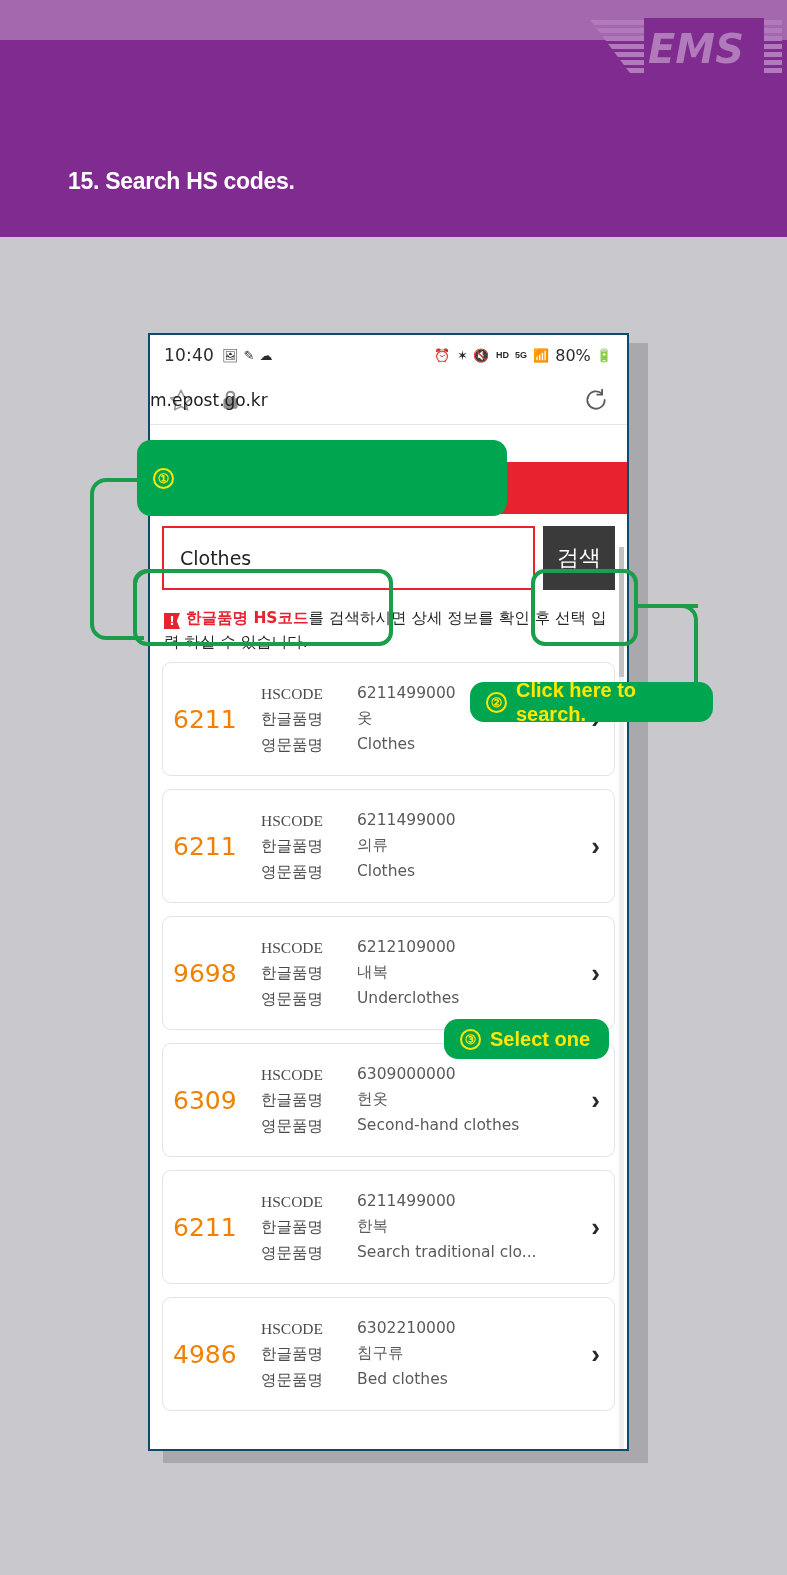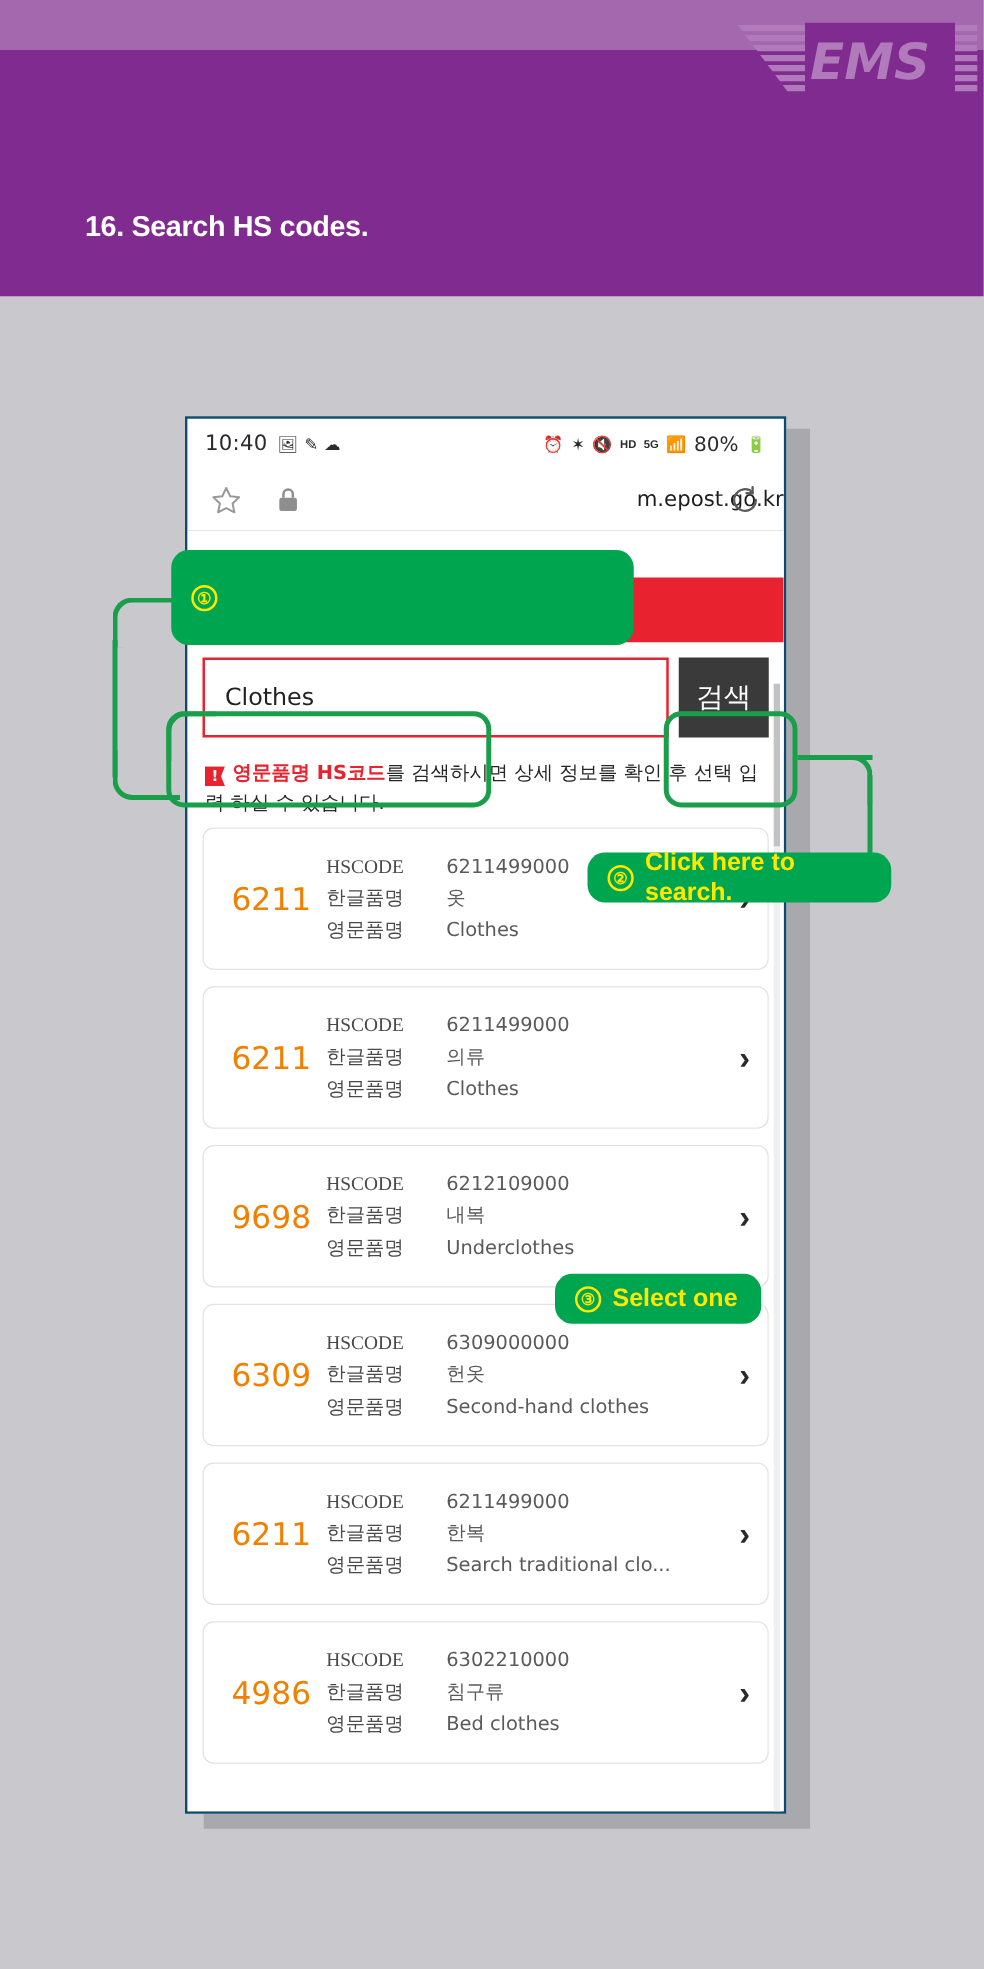--- a/index.html
+++ b/index.html
@@ -69,21 +69,21 @@
   .sb-ico-sm { font-size: 9px; color: #2b2b2b; line-height: 1; font-weight: bold; }
 
   
   .browserbar {
     position: relative; height: 50px;
     background: #ffffff;
     border-bottom: 1px solid #e6e6e6;
     display: flex; align-items: center; padding: 0 18px;
   }
   .bb-url {
-    position: absolute; left: 0; right: 0; text-align: right;
+    position: absolute; left: 0; right: 0; text-align: left;
     font-size: 17px; color: #1d1d1d; font-weight: 500;
     pointer-events: none;
     font-family: "DejaVu Sans", sans-serif;
   }
   .bb-star { width: 26px; height: 26px; }
   .bb-lock { margin-left: 28px; width: 17px; height: 20px; }
   .bb-reload { margin-left: auto; width: 26px; height: 26px; z-index: 2; }
 
   
   .page {
@@ -150,21 +150,20 @@
     border: 1px solid #e3e3e3;
     border-radius: 9px;
     background: #ffffff;
     margin-bottom: 13px;
     display: flex; align-items: center;
     padding: 0 14px 0 10px;
   }
   .card-code {
     width: 88px; flex: none;
     font-size: 25px; color: #f08000;
-    text-align: center;
     font-family: "DejaVu Sans", sans-serif;
   }
   .card-fields { flex: 1; }
   .card-row { display: flex; line-height: 1.62; }
   .cf-label {
     width: 96px; flex: none;
     font-size: 15.5px; color: #4a4a4a;
     font-family: Liberation Serif, serif;
   }
   .cf-value {
@@ -258,21 +257,21 @@
     </g>
     <g fill="#7f2b8f">
       <rect x="62" y="0" width="120" height="58"></rect>
     </g>
     <g fill="#b07abb" font-family="DejaVu Sans, sans-serif" font-size="40" font-weight="bold" font-style="italic">
       <text x="66" y="45">EMS</text>
     </g>
   </svg>
 </div>
 
-<div class="hdr-title">16. Search HS codes.</div>
+<div class="hdr-title">15. Search HS codes.</div>
 
 <div class="phone-shadow"></div>
 
 <div class="phone">
 
   <div class="statusbar">
     <span class="sb-time">10:40</span>
     <span class="sb-left-icons">
       <span class="sb-ico">🖼</span>
       <span class="sb-ico">✎</span>
@@ -318,21 +317,21 @@
       <span class="rb-chev">≫</span>
       <span class="rb-txt">상품검색</span>
     </div>
 
     <div class="searchrow">
       <input class="search-input" type="text" value="Clothes" style="">
       <button class="search-btn">검색</button>
     </div>
 
     <div class="notice">
-      <span class="notice-ico">!</span><span class="notice-red">영문품명 HS코드</span><span>를 검색하시면 상세 정보를 확인 후 선택 입력 하실 수 있습니다.</span>
+      <span class="notice-ico">!</span><span class="notice-red">한글품명 HS코드</span><span>를 검색하시면 상세 정보를 확인 후 선택 입력 하실 수 있습니다.</span>
     </div>
 
     <div class="results">
 
       <div class="card">
         <div class="card-code">6211</div>
         <div class="card-fields">
           <div class="card-row">
             <span class="cf-label">HSCODE</span>
             <span class="cf-value">6211499000</span>

